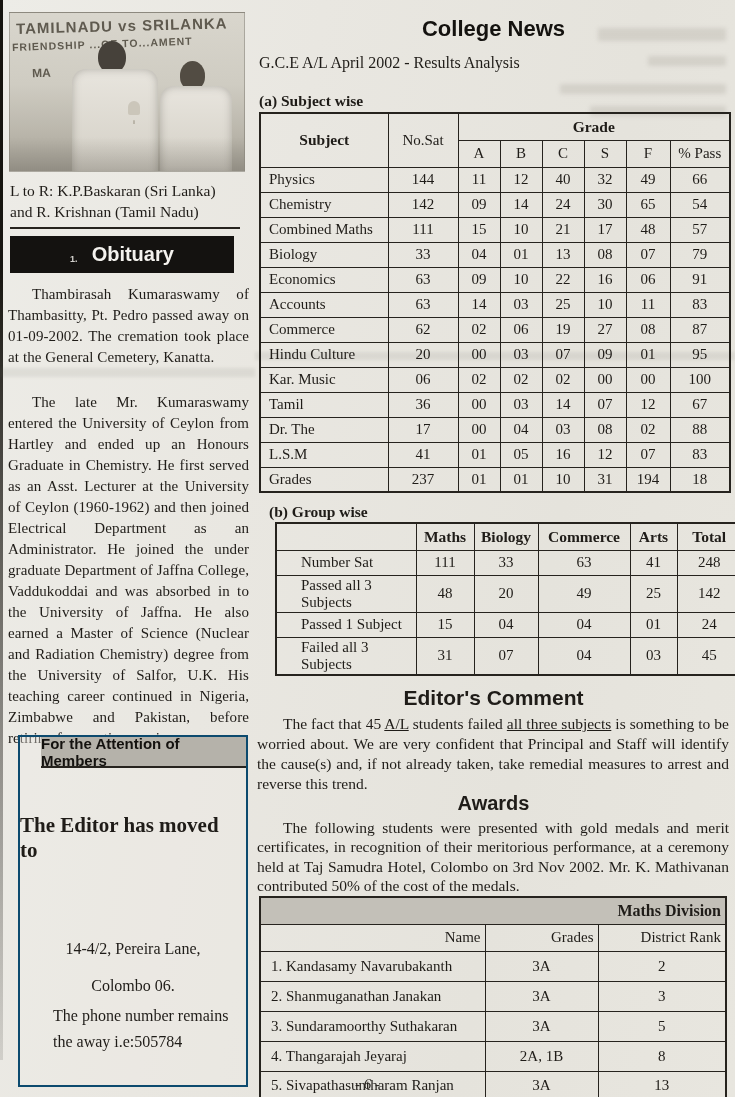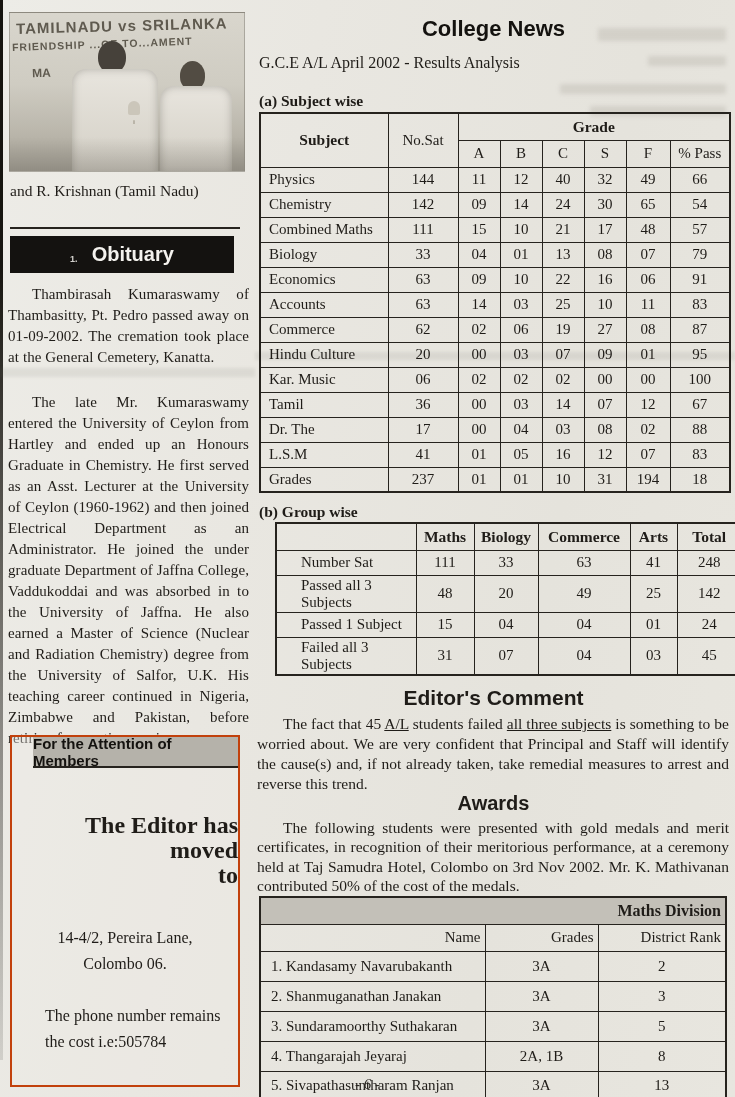--- a/index.html
+++ b/index.html
@@ -51,39 +51,39 @@
   .obit-bar{left:2px;top:226px;width:224px;height:37px;background:#141210;color:#f4f2ee;
     display:flex;align-items:center;justify-content:center;
     font-family:"Liberation Sans",sans-serif;font-weight:bold;font-size:20px;}
   .obit-marker{font-size:9px;margin-right:14px;opacity:.85;align-self:flex-end;padding-bottom:9px;}
 
   .obit-p{width:241px;font-size:15px;line-height:21px;text-align:justify;text-indent:24px;letter-spacing:.1px;}
   .obit-p1{left:0;top:274px;}
   .obit-p2{left:0;top:382px;}
 
   
-  .attention{left:2px;top:725px;width:230px;height:352px;border:2px solid #c2410c;background:rgba(238,236,230,.4);padding-left:21px;}
+  .attention{left:10px;top:725px;width:230px;height:352px;border:2px solid #0c4a6e;background:rgba(238,236,230,.4);padding-left:21px;}
   .attention-head{height:31px;border-bottom:2px solid #26231e;background:#b5b2aa;
     display:flex;align-items:center;justify-content:center;
     font-family:"Liberation Sans",sans-serif;font-weight:bold;font-size:15px;color:#14120f;}
-  .moved{position:absolute;left:0;top:76px;width:100%;text-align:right;
-    font-weight:bold;font-size:24px;line-height:25px;}
+  .moved{position:absolute;left:0;top:76px;width:100%;text-align:left;
+    font-weight:bold;font-size:21px;line-height:25px;}
   .moved span{display:block;}
   .address{position:absolute;left:0;top:188px;width:100%;text-align:center;font-size:16px;line-height:26px;}
-  .address span{display:block;}
+  .address span{display:block;margin-top:11px;}
   .phone{position:absolute;left:14px;top:266px;width:200px;font-size:16px;line-height:26px;}
   .phone span{display:block;margin-left:19px;}
 
   
   .news-title{left:0;top:16px;width:100%;text-align:center;
     font-family:"Liberation Sans",sans-serif;font-weight:bold;font-size:22px;color:#14120f;}
   .news-sub{left:2px;top:54px;font-size:16px;}
   .tbl-caption{font-weight:bold;font-size:15.5px;}
   .cap-a{left:2px;top:92px;}
-  .cap-b{left:2px;top:503px;}
+  .cap-b{left:12px;top:503px;}
 
   table{border-collapse:collapse;table-layout:fixed;background:transparent;}
   th,td{border:1px solid #26231e;font-size:15px;font-weight:normal;text-align:center;padding:1px 4px;height:25px;}
   table{border:2px solid #26231e;}
 
   .subject-table{left:2px;top:112px;width:470px;}
   .subject-table col.c-sub{width:128px;} .subject-table col.c-sat{width:70px;}
   .subject-table col.c-g{width:42px;} .subject-table col.c-f{width:44px;} .subject-table col.c-pp{width:60px;}
   .subject-table thead th{height:27px;}
   .subject-table th.h-bold{font-weight:bold;font-size:15.5px;}
@@ -139,20 +139,21 @@
     </div>
     <div class="person p-right">
       <div class="head"></div>
       <div class="torso"></div>
     </div>
     <div class="trophy"></div>
     <div class="photo-shade"></div>
   </div>
 
   <div class="caption">
+    <span>L to R:  K.P.Baskaran (Sri Lanka)</span>
     <span>and R. Krishnan (Tamil Nadu)</span>
   </div>
   <div class="caption-rule"></div>
 
   <div class="obit-bar">
     <span class="obit-marker">1.</span>
     <span>Obituary</span>
   </div>
 
   <p class="obit-p obit-p1">Thambirasah Kumaraswamy of Thambasitty, Pt. Pedro passed away on 01-09-2002. The cremation took place at the General Cemetery, Kanatta.</p>
@@ -163,21 +164,21 @@
     <div class="moved">
       <span>The Editor has moved</span>
       <span>to</span>
     </div>
     <div class="address">
       <span>14-4/2, Pereira Lane,</span>
       <span>Colombo 06.</span>
     </div>
     <div class="phone">
       <span>The phone number remains</span>
-      <span>the cost i.e:505784</span>
+      <span>the away i.e:505784</span>
     </div>
   </div>
 
 </div>
 
 <div class="right-col">
 
   <h1 class="news-title">College News</h1>
   <div class="news-sub">G.C.E A/L April 2002 - Results Analysis</div>
 

